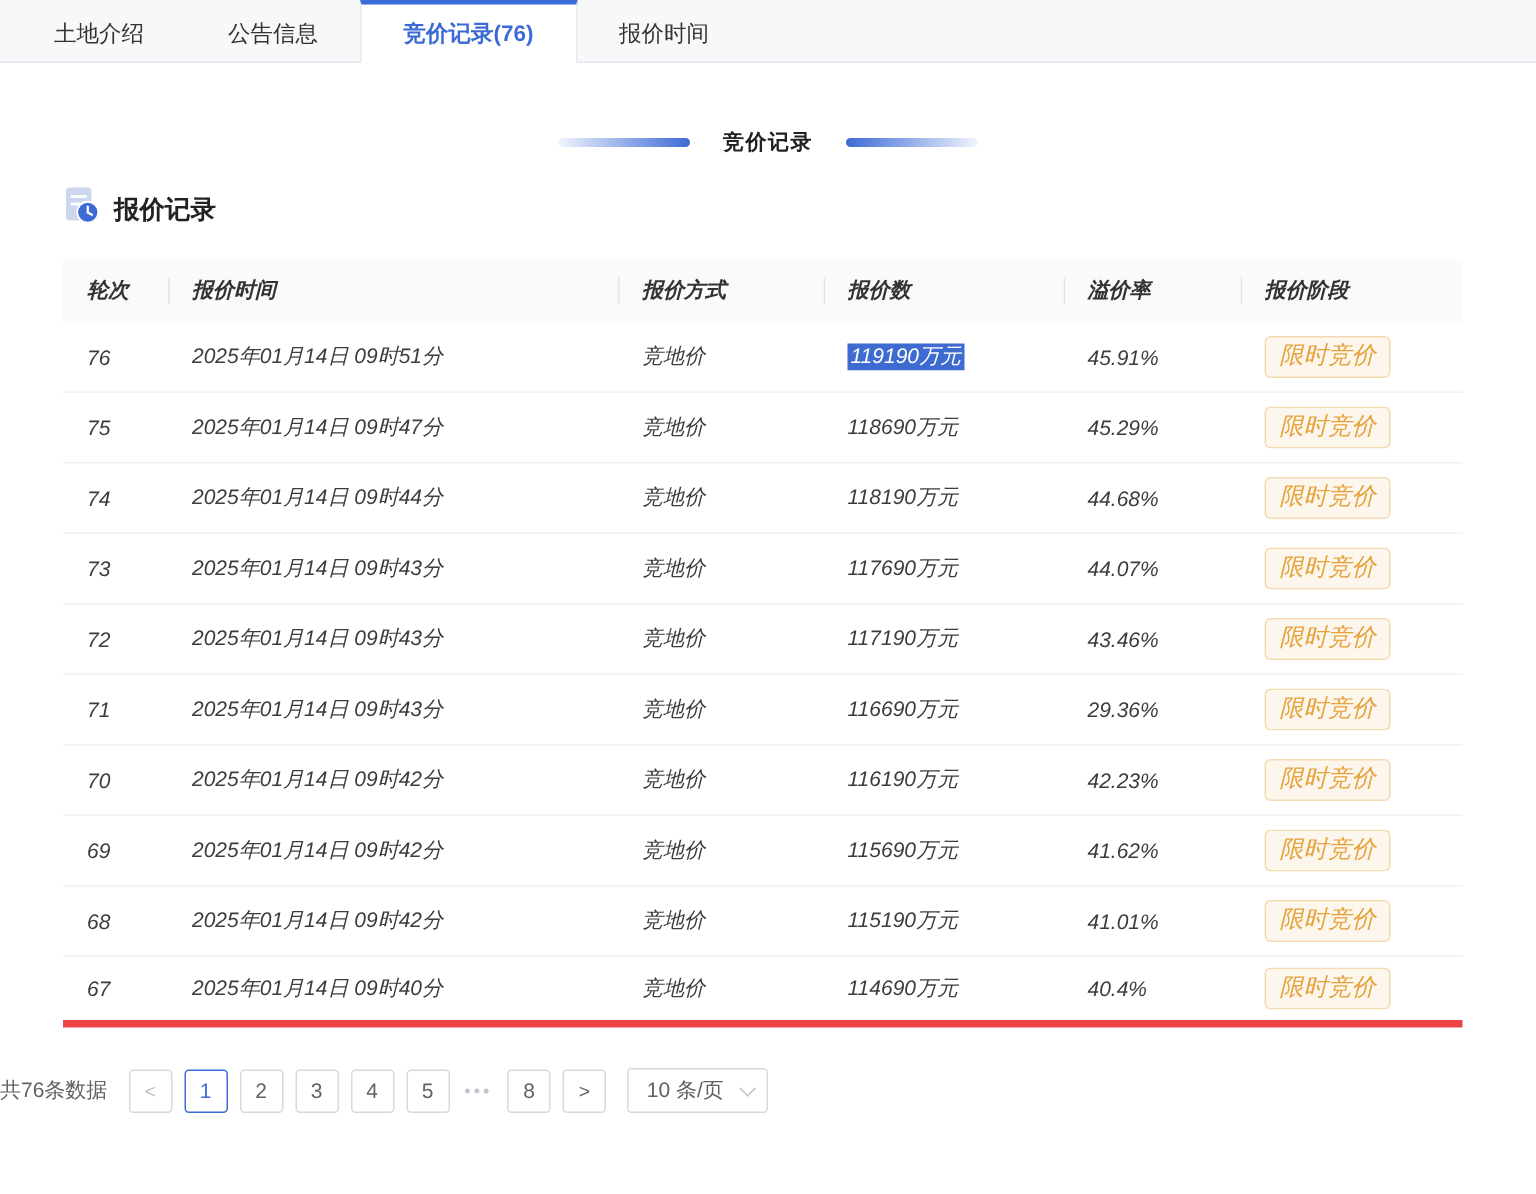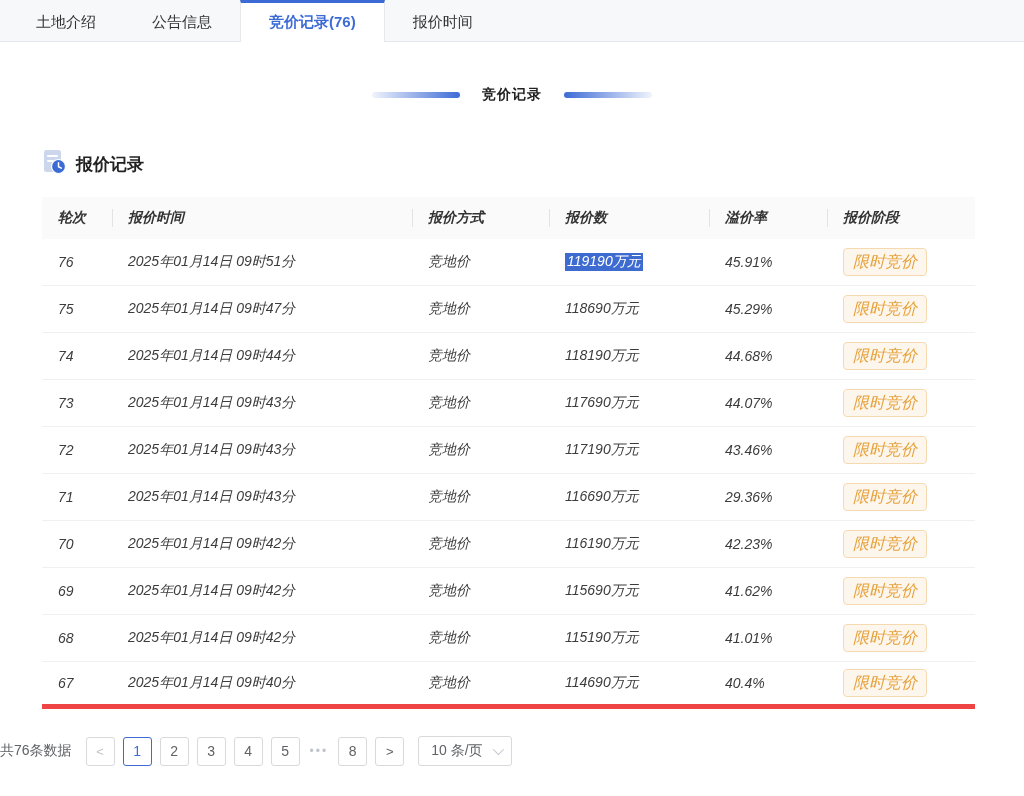--- a/index.html
+++ b/index.html
@@ -53,21 +53,21 @@
     font-weight: bold;
     color: #222;
     letter-spacing: 1px;
   }
   .title-dash { width: 88px; height: 6px; border-radius: 3px; }
   .title-dash.left  { background: linear-gradient(to right, rgba(61,107,214,0.08), #3d6bd6); }
   .title-dash.right { background: linear-gradient(to left,  rgba(61,107,214,0.08), #3d6bd6); }
 
   
   .record-header {
-    margin: 45px 0 18px 42px;
+    margin: 20px 0 18px 42px;
     display: flex;
     align-items: center;
     gap: 9px;
   }
   .record-header .label {
     font-size: 17px;
     font-weight: bold;
     color: #222;
   }
 

